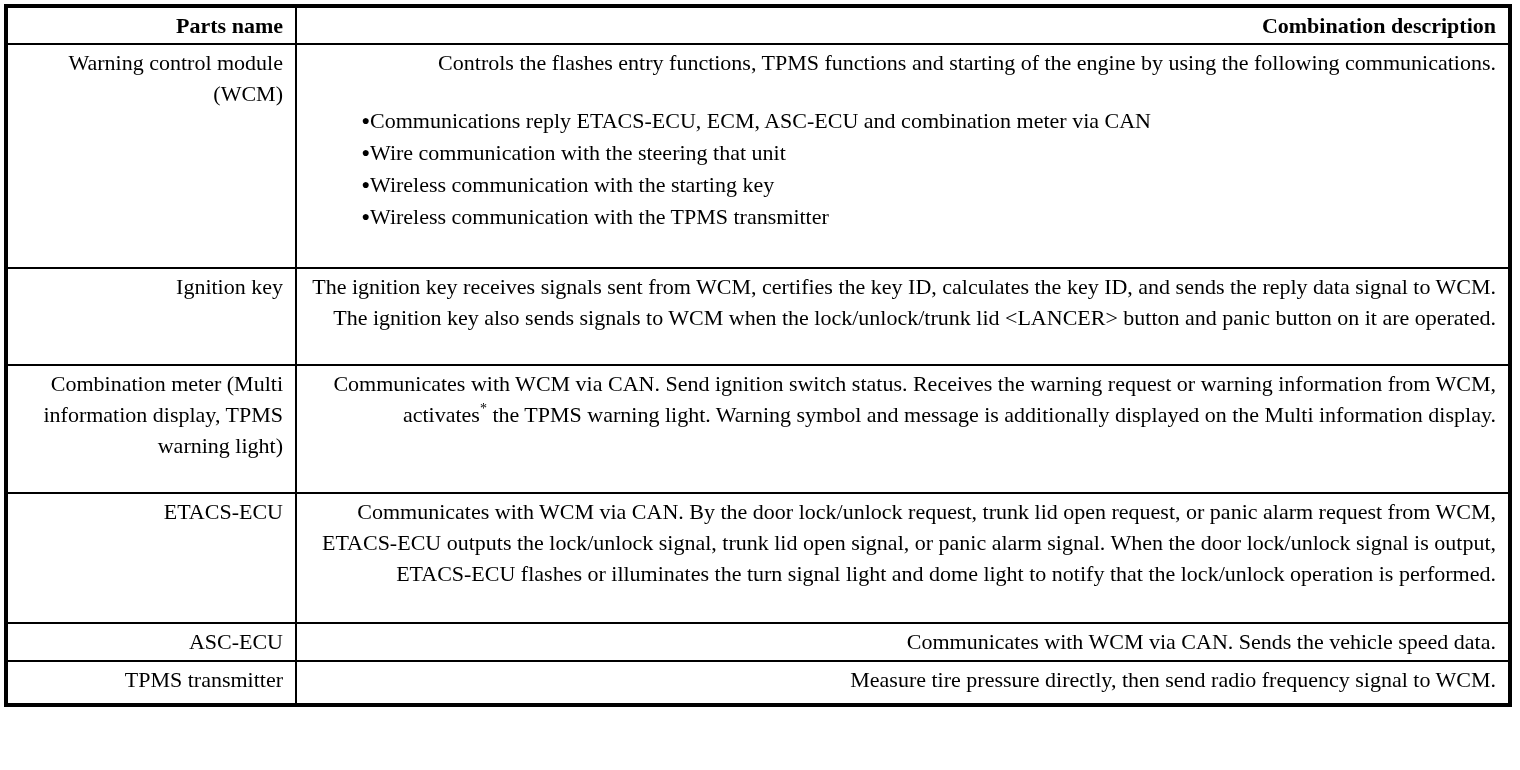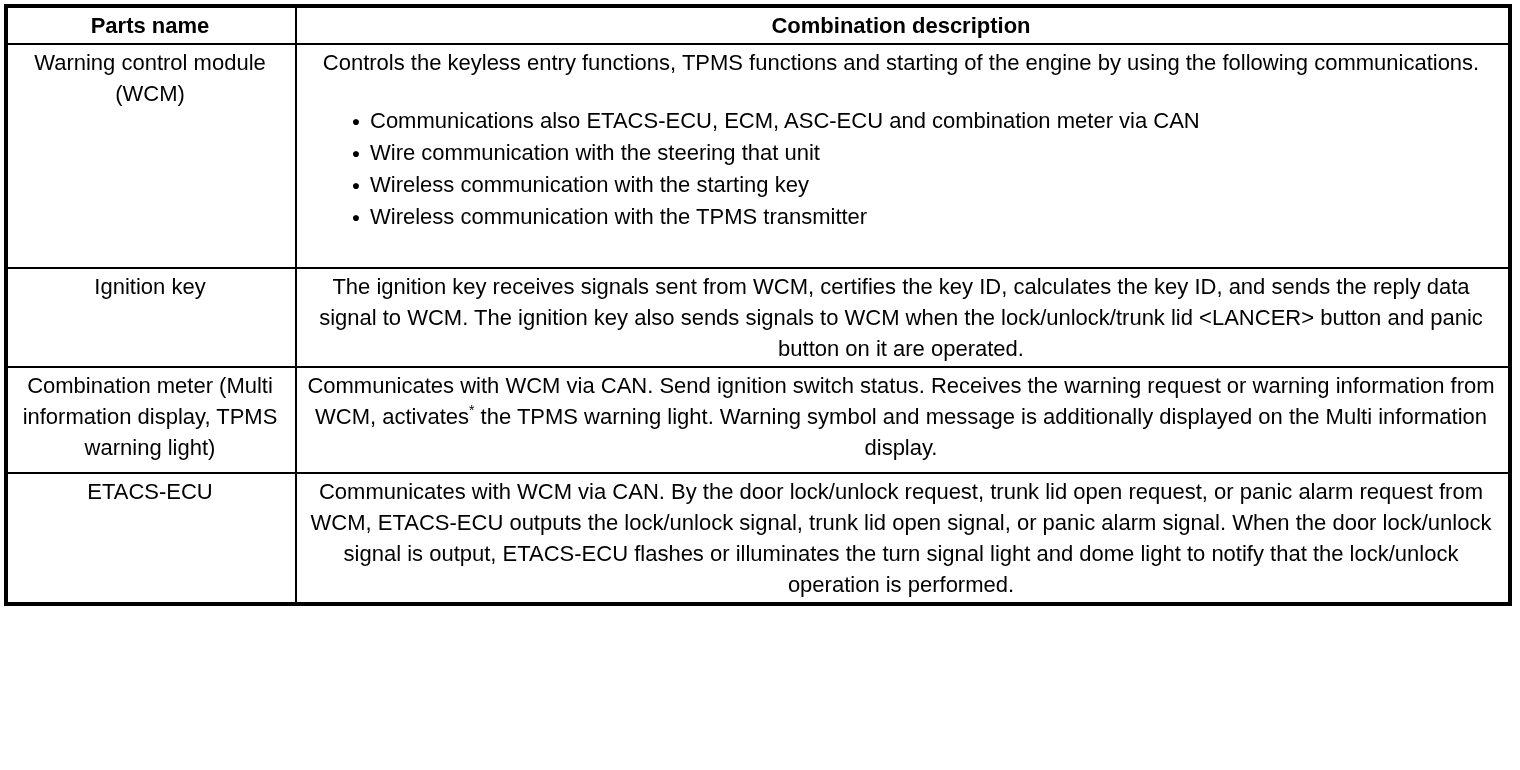--- a/index.html
+++ b/index.html
@@ -18,23 +18,24 @@
     border: 4px solid #000000;
     font-family: "Liberation Sans", sans-serif;
     font-size: 22px;
     line-height: 31px;
     color: #000000;
     background: #ffffff;
   }
   .doc-table th, .doc-table td {
     border: 2px solid #000000;
     vertical-align: top;
-    text-align: center;
+    text-align: right;
     padding: 2px 12px 2px 9px;
     word-wrap: break-word;
+    font-family: Liberation Serif, serif;
   }
   .doc-table th {
     font-weight: bold;
     font-size: 22px;
   }
   .col-parts { width: 290px; }
   .cell-desc p { margin: 0; }
   ul.bullet-list {
     list-style: none;
     margin: 27px 0 0 0;
@@ -66,25 +67,25 @@
   <thead>
     <tr style="height:34px;">
       <th>Parts name</th>
       <th>Combination description</th>
     </tr>
   </thead>
   <tbody>
     <tr style="height:224px;">
       <td class="cell-part">Warning control module (WCM)</td>
       <td class="cell-desc">
-        <p>Controls the keyless entry functions, TPMS functions and starting of the engine by using the following communications.</p>
+        <p>Controls the flashes entry functions, TPMS functions and starting of the engine by using the following communications.</p>
         <ul class="bullet-list">
           <li>
             <span class="bullet">●</span>
-            <span>Communications also ETACS-ECU, ECM, ASC-ECU and combination meter via CAN</span>
+            <span>Communications reply ETACS-ECU, ECM, ASC-ECU and combination meter via CAN</span>
           </li>
           <li>
             <span class="bullet">●</span>
             <span>Wire communication with the steering that unit</span>
           </li>
           <li>
             <span class="bullet">●</span>
             <span>Wireless communication with the starting key</span>
           </li>
           <li>
@@ -93,26 +94,38 @@
           </li>
         </ul>
       </td>
     </tr>
     <tr style="height:97px;margin-top:12px;">
       <td class="cell-part">Ignition key</td>
       <td class="cell-desc">
         <p>The ignition key receives signals sent from WCM, certifies the key ID, calculates the key ID, and sends the reply data signal to WCM. The ignition key also sends signals to WCM when the lock/unlock/trunk lid &lt;LANCER&gt; button and panic button on it are operated.</p>
       </td>
     </tr>
-    <tr style="height:106px;">
+    <tr style="height:128px;">
       <td class="cell-part">Combination meter (Multi information display, TPMS warning light)</td>
       <td class="cell-desc">
         <p><span>Communicates with WCM via CAN. Send ignition switch status. Receives the warning request or warning information from WCM, activates</span><sup class="star">*</sup><span> the TPMS warning light. Warning symbol and message is additionally displayed on the Multi information display.</span></p>
       </td>
     </tr>
     <tr style="height:130px;margin-top:15px;">
       <td class="cell-part">ETACS-ECU</td>
       <td class="cell-desc">
         <p>Communicates with WCM via CAN. By the door lock/unlock request, trunk lid open request, or panic alarm request from WCM, ETACS-ECU outputs the lock/unlock signal, trunk lid open signal, or panic alarm signal. When the door lock/unlock signal is output, ETACS-ECU flashes or illuminates the turn signal light and dome light to notify that the lock/unlock operation is performed.</p>
       </td>
     </tr>
+    <tr style="height:38px;">
+      <td class="cell-part">ASC-ECU</td>
+      <td class="cell-desc">
+        <p>Communicates with WCM via CAN. Sends the vehicle speed data.</p>
+      </td>
+    </tr>
+    <tr style="height:44px;">
+      <td class="cell-part">TPMS transmitter</td>
+      <td class="cell-desc">
+        <p>Measure tire pressure directly, then send radio frequency signal to WCM.</p>
+      </td>
+    </tr>
   </tbody>
 </table>
 
 </body></html>

